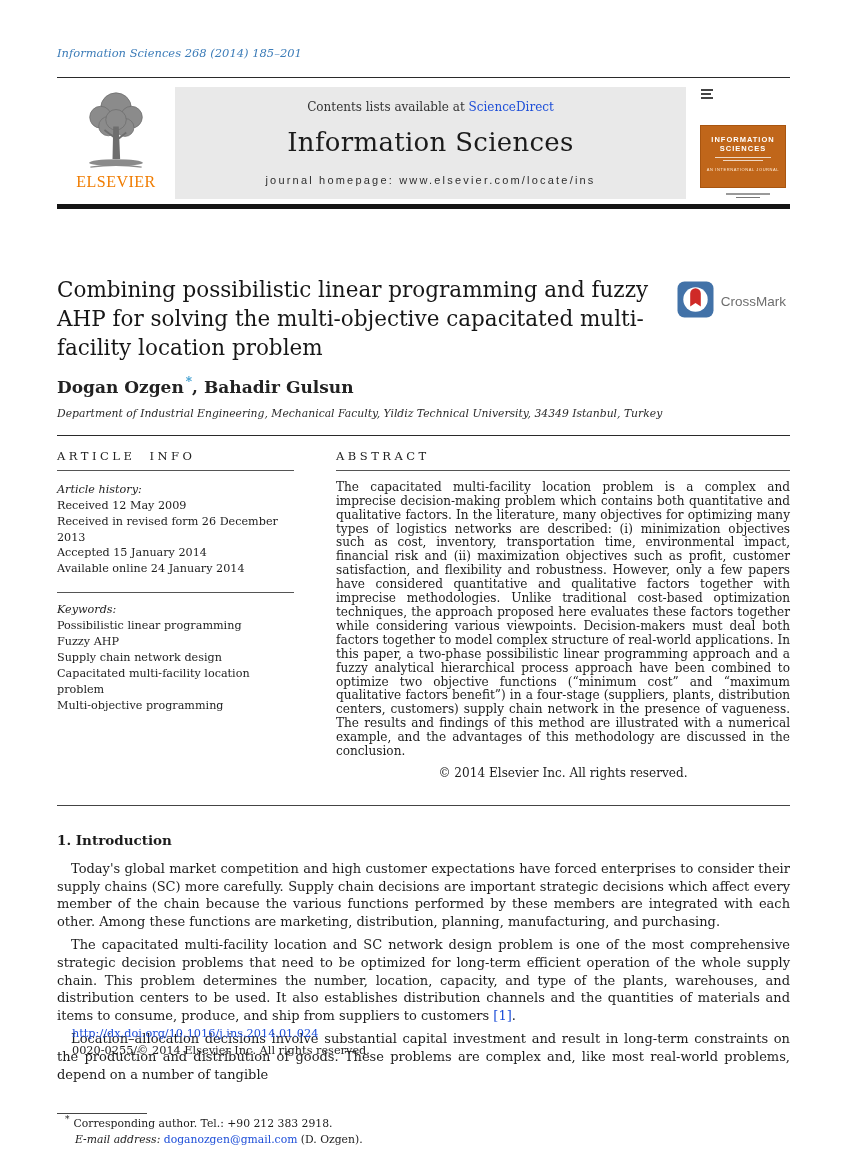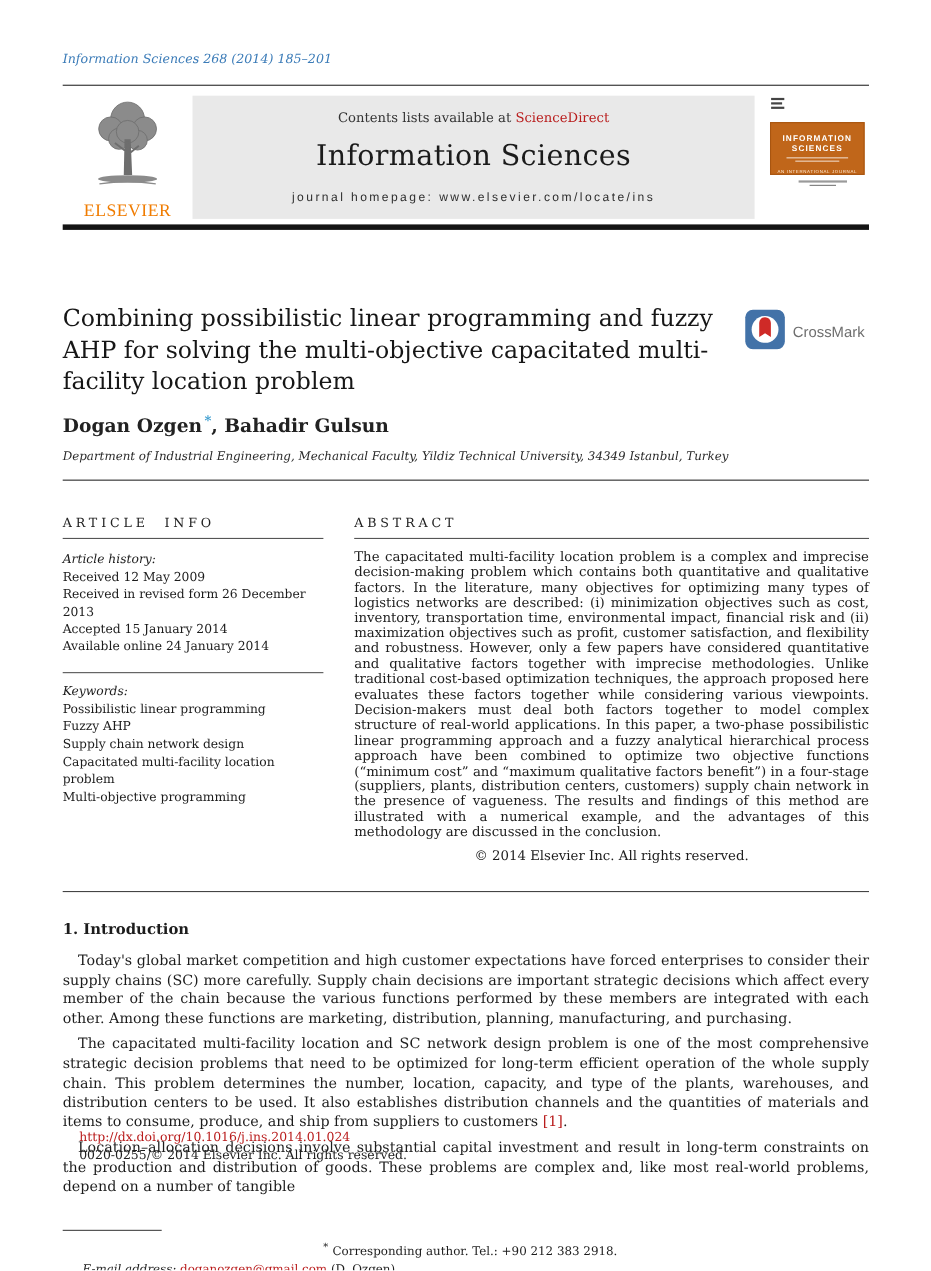--- a/index.html
+++ b/index.html
@@ -15,33 +15,33 @@
   
   .journal-ref { margin-top:46px; font-size:11.5px; color:#3c7cb8;font-style:italic; }
 
   .rule-thin { border-top:1px solid #2a2a2a; height:0; }
   .rule-top { margin-top:17px; }
 
   
   .header { margin-top:9px; display:flex; height:112px; }
   .logo-col { width:118px; display:flex; flex-direction:column; align-items:center; padding-top:2px; }
   .logo-col svg { display:block; }
-  .elsevier-word { margin-top:12px; font-size:16px; letter-spacing:0.5px; color:#f07c00; font-family:"Liberation Serif",serif; }
+  .elsevier-word { margin-top:2px; font-size:16px; letter-spacing:0.5px; color:#f07c00; font-family:"Liberation Serif",serif; }
 
   .banner { flex:1; background:#e9e9e9; text-align:center; padding-top:13px; }
   .contents-line { font-size:12px; color:#333; font-family:"DejaVu Serif",serif; }
-  .link { color:#b91c1c; text-decoration:none; cursor:pointer; }
+  .link { color:#1d4ed8; text-decoration:none; cursor:pointer; }
   .banner-journal { margin-top:13px; font-size:26px; color:#1b1b1b; letter-spacing:0.3px; }
   .homepage-line { margin-top:17px; font-size:11px; letter-spacing:2.2px; color:#2e2e2e; font-family:"Liberation Sans",sans-serif;text-align:center; }
 
   .cover-col { width:104px; position:relative; padding-left:14px; }
   .cover-glyph { width:12px; height:14px; display:flex; flex-direction:column; gap:2px; margin:2px 0 0 1px; }
   .cover-glyph i { display:block; height:2px; background:#444; }
   .cover-glyph i:nth-child(2){ width:80%; }
-  .cover { margin-top:8px; width:86px; height:48px; background:#c0661a; border:1px solid #a85510;
+  .cover { margin-top:22px; width:86px; height:63px; background:#c0661a; border:1px solid #a85510;
            padding-top:9px; text-align:center; }
   .cover-title { color:#ffffff; font-family:"Liberation Sans",sans-serif; font-weight:bold;
                  font-size:7.5px; letter-spacing:1px; line-height:1.25; }
   .cover-sub { margin:3px auto 0; width:56px; }
   .cover-sub i { display:block; height:1px; background:rgba(255,255,255,.75); margin-top:2px; }
   .cover-sub i:nth-child(2){ width:70%; margin-left:15%; }
   .cover-journal-line { margin-top:6px; color:#ffe9d2; font-family:"Liberation Sans",sans-serif;
                         font-size:4px; letter-spacing:0.6px; }
   .cover-smudge { margin:5px 0 0 26px; width:44px; }
   .cover-smudge i { display:block; height:1.5px; background:#9a9a9a; margin-top:2px; }
@@ -55,21 +55,21 @@
   .crossmark { position:absolute; right:4px; top:6px; display:flex; align-items:center; gap:7px; cursor:pointer; }
   .crossmark-label { font-family:"Liberation Sans",sans-serif; font-size:13.5px; color:#6e6e6e; }
 
   .authors { margin-top:13px; font-size:17px; color:#222;font-weight:bold; }
   .author-star { color:#3a9ccf; font-size:12px; vertical-align:super; margin-left:2px; }
   .affiliation { margin-top:10px; font-size:10.8px; font-style:italic; color:#2a2a2a; }
 
   .rule-mid { margin-top:15px; }
 
   
-  .twocol { display:flex; margin-top:31px; gap:28px; }
+  .twocol { display:flex; margin-top:13px; gap:42px; }
   .col-left { width:237px; flex:none; }
   .col-right { flex:1; }
   .block-heading { font-size:11.5px; letter-spacing:3.5px; word-spacing:7px; color:#222; }
   .col-rule { border-top:1px solid #555; margin-top:7px; }
   .history { margin-top:11px; font-size:11.2px; line-height:1.42; }
   .info-label { font-style:italic; }
   .keywords-rule { margin-top:15px; }
   .keywords { margin-top:9px; font-size:11.2px; line-height:1.42; }
 
   .abstract-text { margin-top:10px; font-size:12.1px; line-height:13.9px; text-align:justify; color:#1d1d1d; }
@@ -78,21 +78,21 @@
   .rule-bottom { margin-top:25px; border-top:1px solid #444; }
 
   
   .intro-heading { margin-top:26px; font-size:13.5px; font-weight:bold; }
   .body-para { margin-top:6px; font-size:13px; line-height:17.6px; text-align:justify; text-indent:14px; }
   .body-para.first { margin-top:12px; }
 
   
   .footnote { margin-top:30px; }
   .footnote-rule { width:90px; border-top:1px solid #444; }
-  .footnote-line1 { margin-top:10px; font-size:10.8px; padding-left:8px;text-align:center; }
+  .footnote-line1 { margin-top:0; font-size:10.8px; padding-left:8px; }
   .footnote-star { font-size:9px; vertical-align:super; margin-right:4px; }
   .footnote-line2 { margin-top:3px; font-size:10.8px; padding-left:18px; }
   .em { font-style:italic; }
 
   .doi-block { position:absolute; left:72px; top:1027px; font-size:11.3px; }
   .issn-line { margin-top:4px; color:#1d1d1d; }
 </style>
 </head>
 <body>
 

